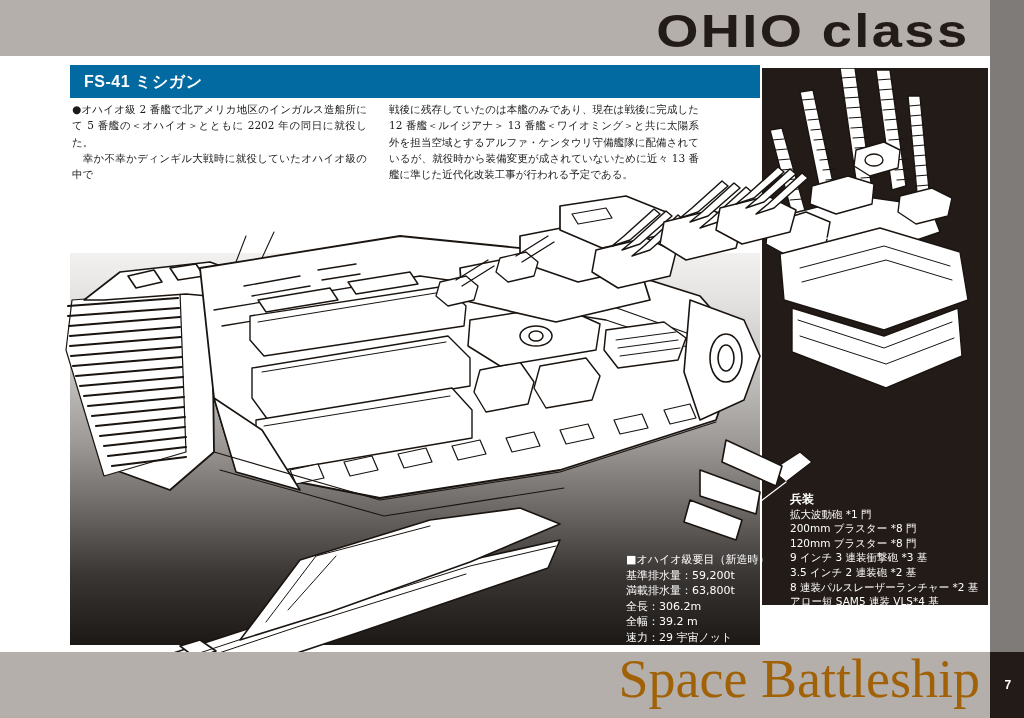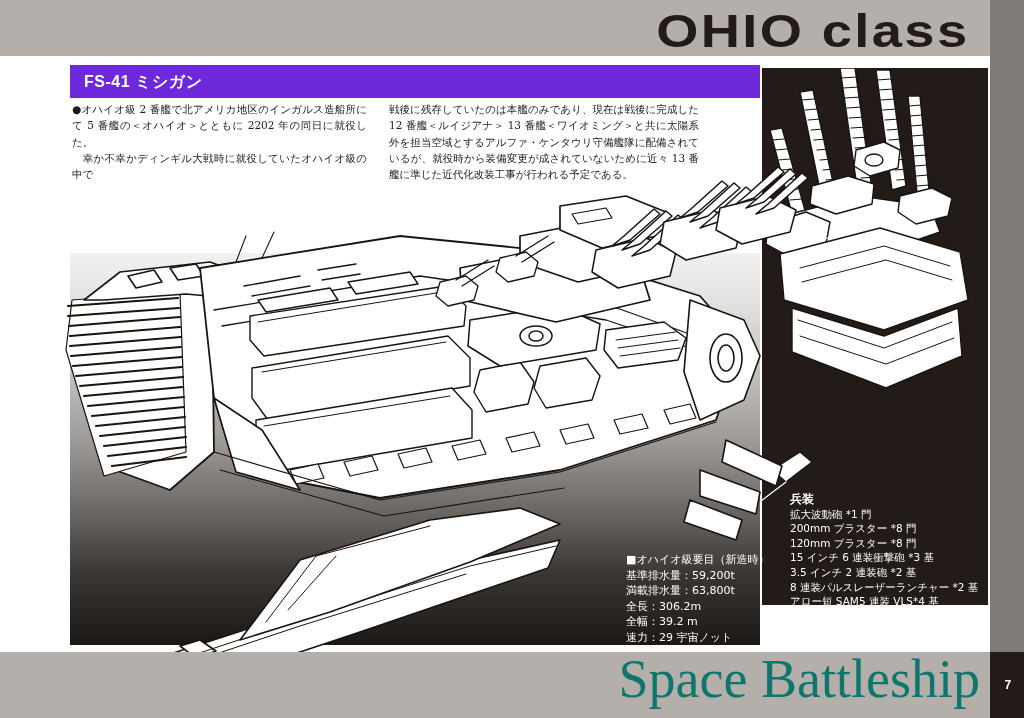--- a/index.html
+++ b/index.html
@@ -48,21 +48,21 @@
     width: 30px;
     text-align: center;
     color: #ffffff;
     font-size: 12px;
     font-weight: bold;
     letter-spacing: .2px;
   }
   .footer-title {
     position: absolute;
     right: 44px; top: 648px;
-    color: #0f766e;
+    color: #a16207;
     font-family: "Liberation Serif", serif;
     font-size: 54px;
     line-height: 62px;
     letter-spacing: 0px;
     white-space: nowrap;
   }
 
   
   .header-title {
     position: absolute;
@@ -85,21 +85,21 @@
     left: 60px; top: 56px;
     width: 930px; height: 596px;
     background: #ffffff;
   }
 
   
   .titlebar {
     position: absolute;
     left: 70px; top: 65px;
     width: 690px; height: 33px;
-    background: #6d28d9;
+    background: #0369a1;
   }
   .titlebar .jp {
     position: absolute;
     left: 14px; top: 7px;
     color: #ffffff;
     font-size: 16px;
     font-weight: bold;
     letter-spacing: .5px;
   }
   .titlebar .en {
@@ -445,21 +445,21 @@
     <div>全長：306.2m</div>
     <div>全幅：39.2 m</div>
     <div>速力：29 宇宙ノット</div>
   </div>
 
   <div class="arm-block">
     <div class="hdr">兵装</div>
     <div>拡大波動砲 *1 門</div>
     <div>200mm ブラスター *8 門</div>
     <div>120mm ブラスター *8 門</div>
-    <div>15 インチ 6 連装衝撃砲 *3 基</div>
+    <div>9 インチ 3 連装衝撃砲 *3 基</div>
     <div>3.5 インチ 2 連装砲 *2 基</div>
     <div>8 連装パルスレーザーランチャー *2 基</div>
     <div>アロー短 SAM5 連装 VLS*4 基</div>
   </div>
 
   <div class="footer-title">Space Battleship</div>
   <div class="page-number">7</div>
 
 </div>
 

